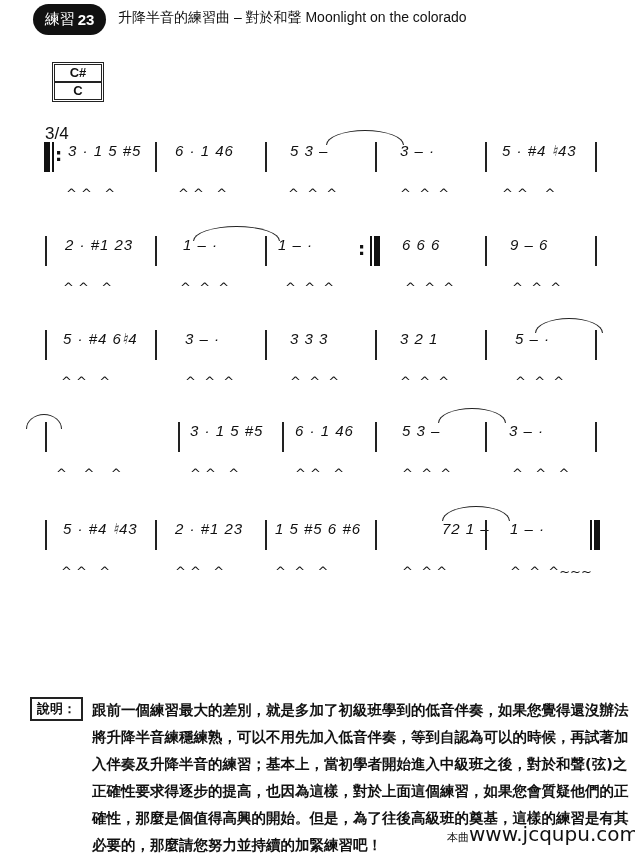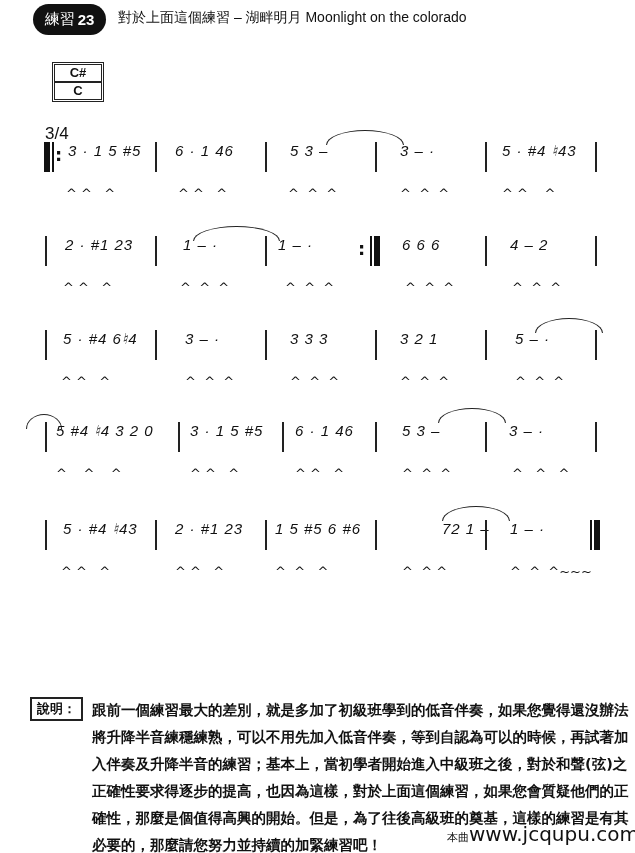--- a/index.html
+++ b/index.html
@@ -25,21 +25,21 @@
   .footer { position:absolute; left:447px; top:822px; font-size:20px; font-family:"DejaVu Sans", sans-serif; white-space:nowrap; }
   .footer small { font-size:11px; }
 </style>
 </head>
 <body>
 
 <div class="badge">
   <span>練習</span>
   <b>23</b>
 </div>
-<div class="title">對於上面這個練習 – 湖畔明月 Moonlight on the colorado</div>
+<div class="title">升降半音的練習曲 – 對於和聲 Moonlight on the colorado</div>
 
 <div class="keybox">
   <div>C#</div>
   <div>C</div>
 </div>
 
 <div class="timesig">3/4</div>
 
 <div class="row" style="top:142px;">
   <div class="heavy" style="left:44px;"></div>
@@ -73,21 +73,21 @@
   <div class="slur" style="left:193px;top:-10px;width:85px;"></div>
   <div class="bar" style="left:265px;"></div>
   <div class="m" style="left:278px;">1 – ·</div>
   <div class="acc" style="left:285px;">^  ^  ^</div>
   <div class="colon" style="left:358px;">:</div>
   <div class="thin" style="left:370px;"></div>
   <div class="heavy" style="left:374px;"></div>
   <div class="m" style="left:402px;">6 6 6</div>
   <div class="acc" style="left:405px;">^  ^  ^</div>
   <div class="bar" style="left:485px;"></div>
-  <div class="m" style="left:510px;">4 – 2</div>
+  <div class="m" style="left:510px;">9 – 6</div>
   <div class="acc" style="left:512px;">^  ^  ^</div>
   <div class="bar" style="left:595px;"></div>
 </div>
 
 <div class="row" style="top:330px;">
   <div class="bar" style="left:45px;"></div>
   <div class="m" style="left:63px;">5 · #4 6♮4</div>
   <div class="acc" style="left:61px;">^ ^   ^</div>
   <div class="bar" style="left:155px;"></div>
   <div class="m" style="left:185px;">3 – ·</div>
@@ -101,21 +101,20 @@
   <div class="bar" style="left:485px;"></div>
   <div class="m" style="left:515px;">5 – ·</div>
   <div class="acc" style="left:515px;">^  ^  ^</div>
   <div class="slur" style="left:535px;top:-12px;width:66px;"></div>
   <div class="bar" style="left:595px;"></div>
 </div>
 
 <div class="row" style="top:422px;">
   <div class="slur" style="left:26px;top:-8px;width:34px;"></div>
   <div class="bar" style="left:45px;"></div>
-  <div class="m" style="left:56px;">5 #4 ♮4 3 2 0</div>
   <div class="acc" style="left:56px;">^    ^    ^</div>
   <div class="bar" style="left:178px;"></div>
   <div class="m" style="left:190px;">3 · 1 5 #5</div>
   <div class="acc" style="left:190px;">^ ^   ^</div>
   <div class="bar" style="left:282px;"></div>
   <div class="m" style="left:295px;">6 · 1 46</div>
   <div class="acc" style="left:295px;">^ ^   ^</div>
   <div class="bar" style="left:375px;"></div>
   <div class="m" style="left:402px;">5 3 –</div>
   <div class="acc" style="left:402px;">^  ^  ^</div>

